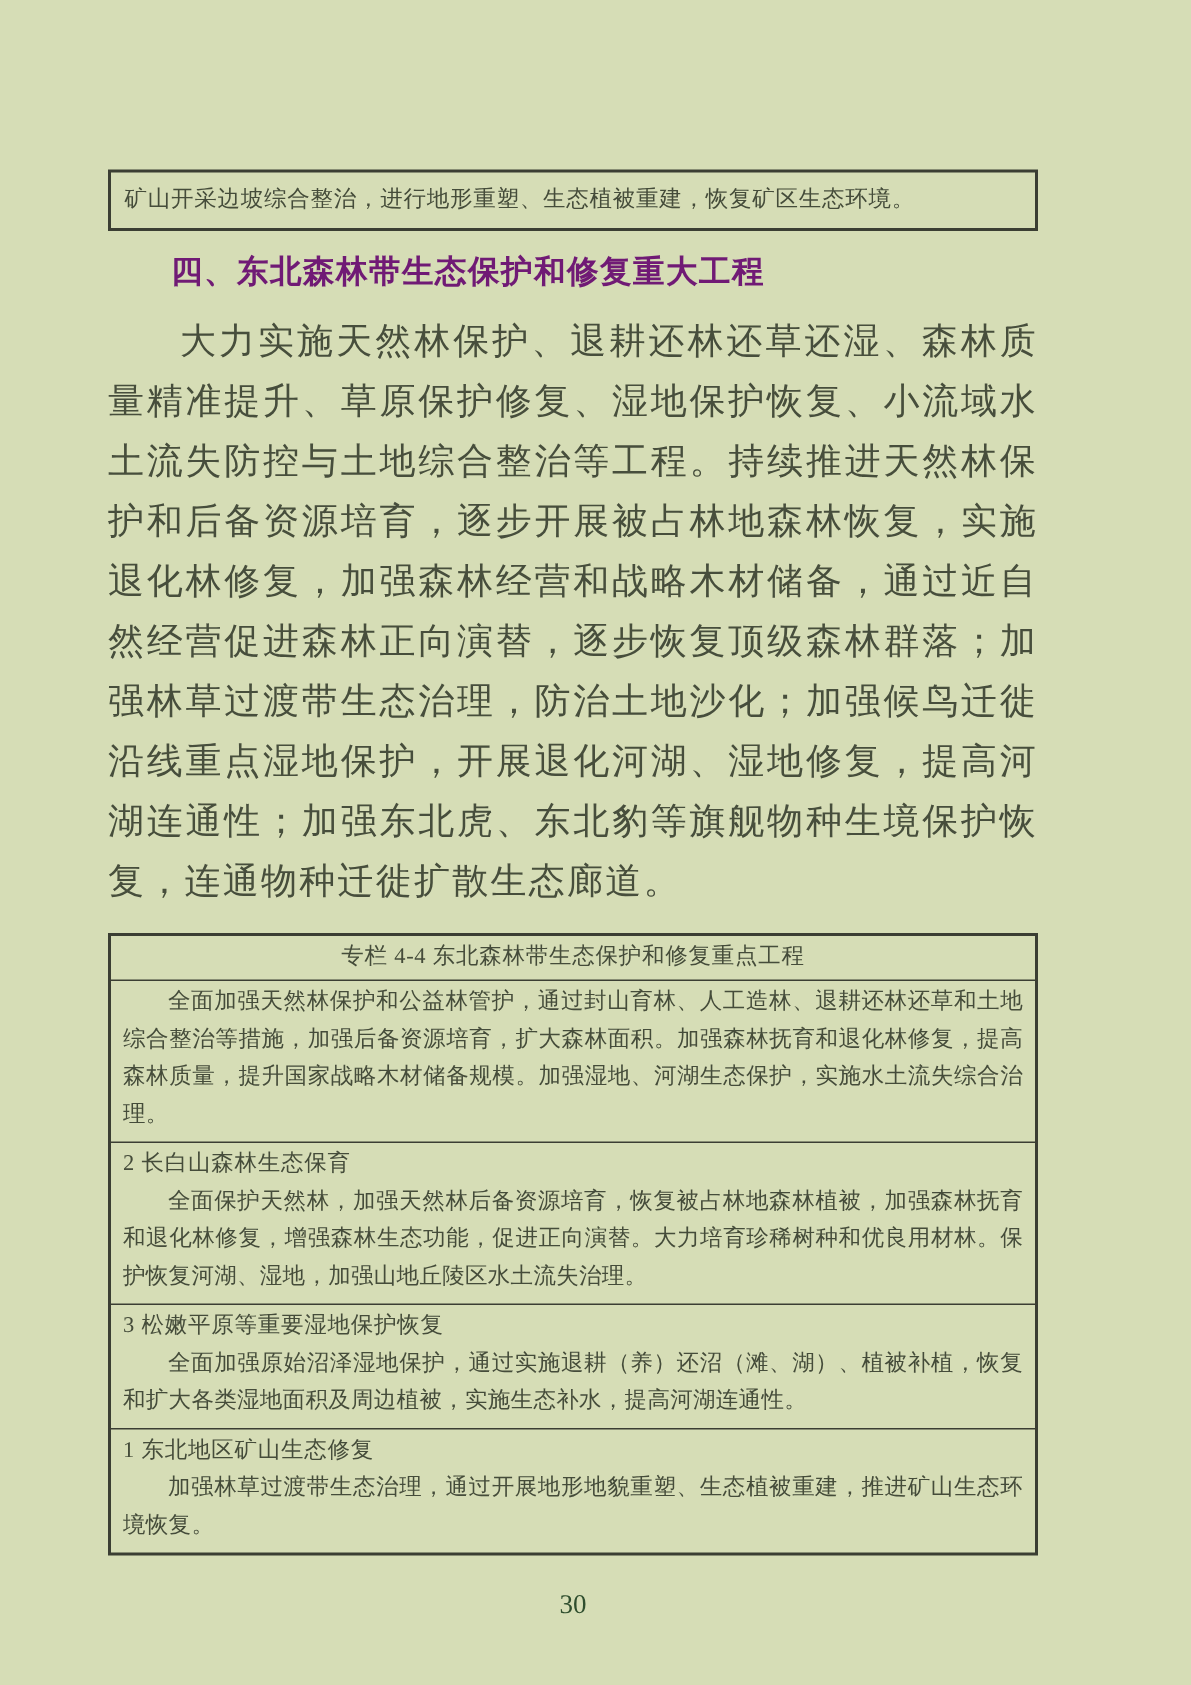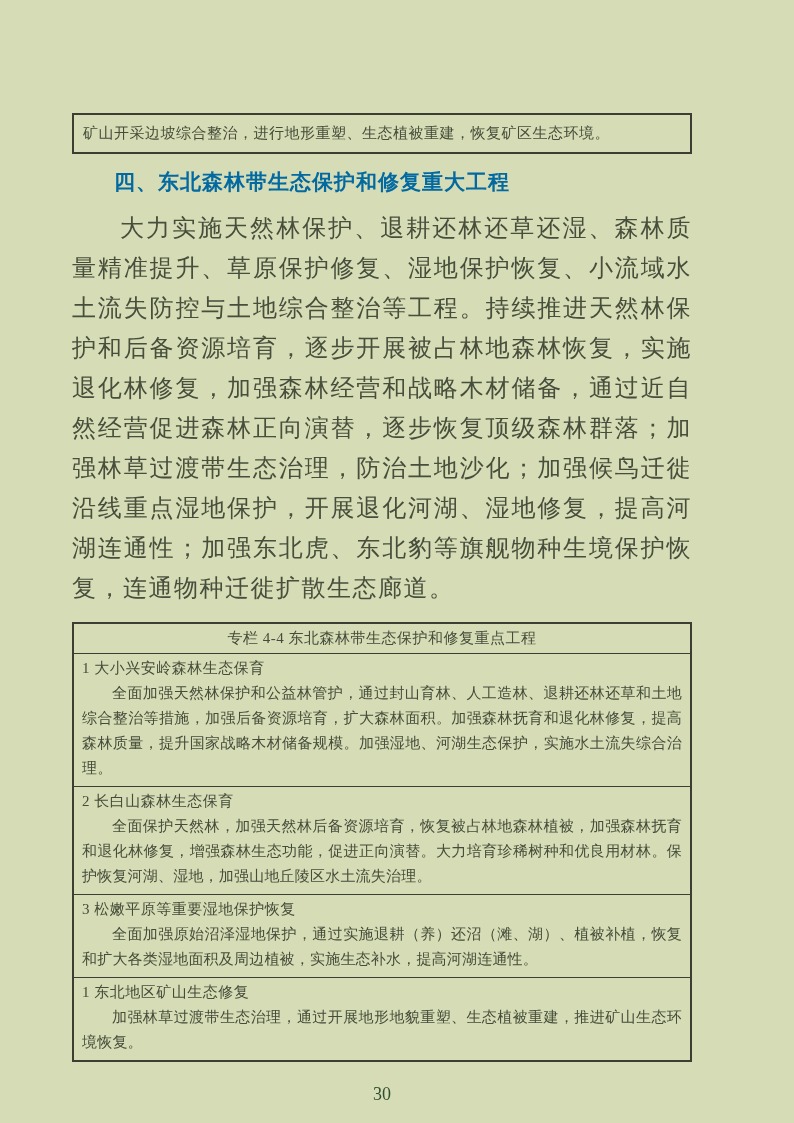--- a/index.html
+++ b/index.html
@@ -28,21 +28,21 @@
     line-height: 22px;
     letter-spacing: 0.5px;
   }
   .section-heading {
     margin: 13px 0 0 0;
     padding-left: 42px;
     font-family: "Liberation Sans", "DejaVu Sans", sans-serif;
     font-weight: bold;
     font-size: 21px;
     line-height: 30px;
-    color: #0369a1;
+    color: #701a75;
     letter-spacing: 1px;
   }
   .section-paragraph {
     margin: 11px 0 0 0;
     font-size: 24px;
     line-height: 40px;
     letter-spacing: 1.5px;
     text-align: justify;
     text-indent: 2em;
     color: #474e3c;
@@ -90,21 +90,20 @@
   </div>
 
   <h2 class="section-heading">四、东北森林带生态保护和修复重大工程</h2>
 
   <p class="section-paragraph">大力实施天然林保护、退耕还林还草还湿、森林质量精准提升、草原保护修复、湿地保护恢复、小流域水土流失防控与土地综合整治等工程。持续推进天然林保护和后备资源培育，逐步开展被占林地森林恢复，实施退化林修复，加强森林经营和战略木材储备，通过近自然经营促进森林正向演替，逐步恢复顶级森林群落；加强林草过渡带生态治理，防治土地沙化；加强候鸟迁徙沿线重点湿地保护，开展退化河湖、湿地修复，提高河湖连通性；加强东北虎、东北豹等旗舰物种生境保护恢复，连通物种迁徙扩散生态廊道。</p>
 
   <div class="panel">
     <div class="panel-header">专栏 4-4 东北森林带生态保护和修复重点工程</div>
 
     <div class="panel-row">
-      <div class="panel-row-title">1 大小兴安岭森林生态保育</div>
       <p class="panel-row-body">全面加强天然林保护和公益林管护，通过封山育林、人工造林、退耕还林还草和土地综合整治等措施，加强后备资源培育，扩大森林面积。加强森林抚育和退化林修复，提高森林质量，提升国家战略木材储备规模。加强湿地、河湖生态保护，实施水土流失综合治理。</p>
     </div>
 
     <div class="panel-row">
       <div class="panel-row-title">2 长白山森林生态保育</div>
       <p class="panel-row-body">全面保护天然林，加强天然林后备资源培育，恢复被占林地森林植被，加强森林抚育和退化林修复，增强森林生态功能，促进正向演替。大力培育珍稀树种和优良用材林。保护恢复河湖、湿地，加强山地丘陵区水土流失治理。</p>
     </div>
 
     <div class="panel-row">
       <div class="panel-row-title">3 松嫩平原等重要湿地保护恢复</div>

